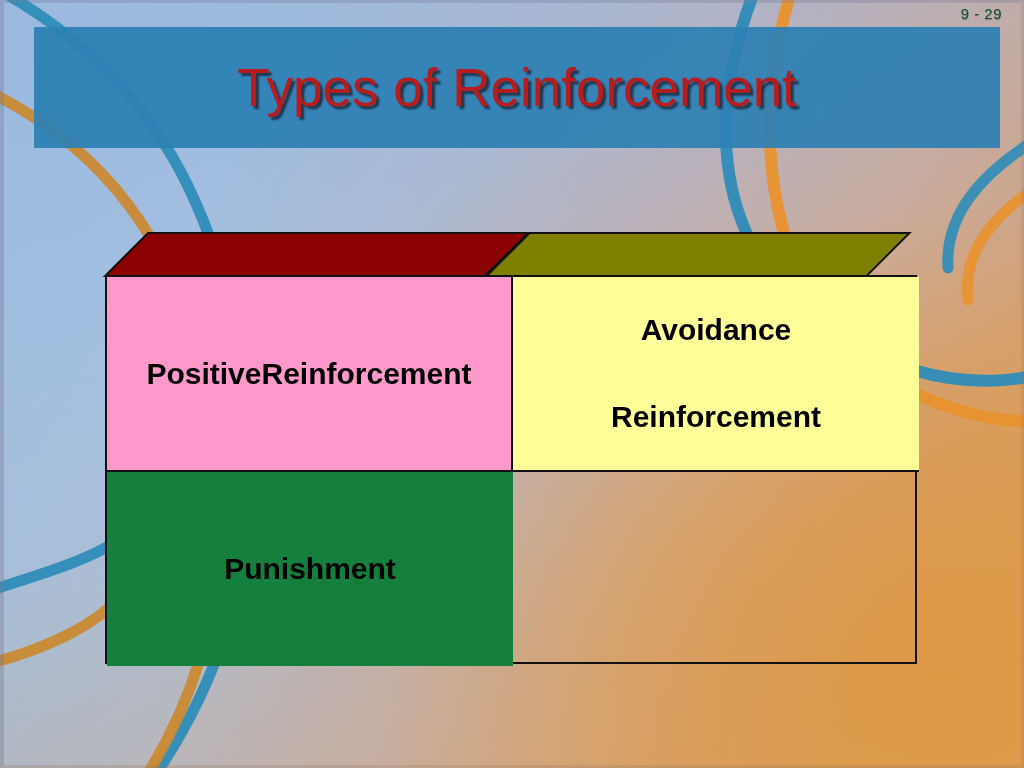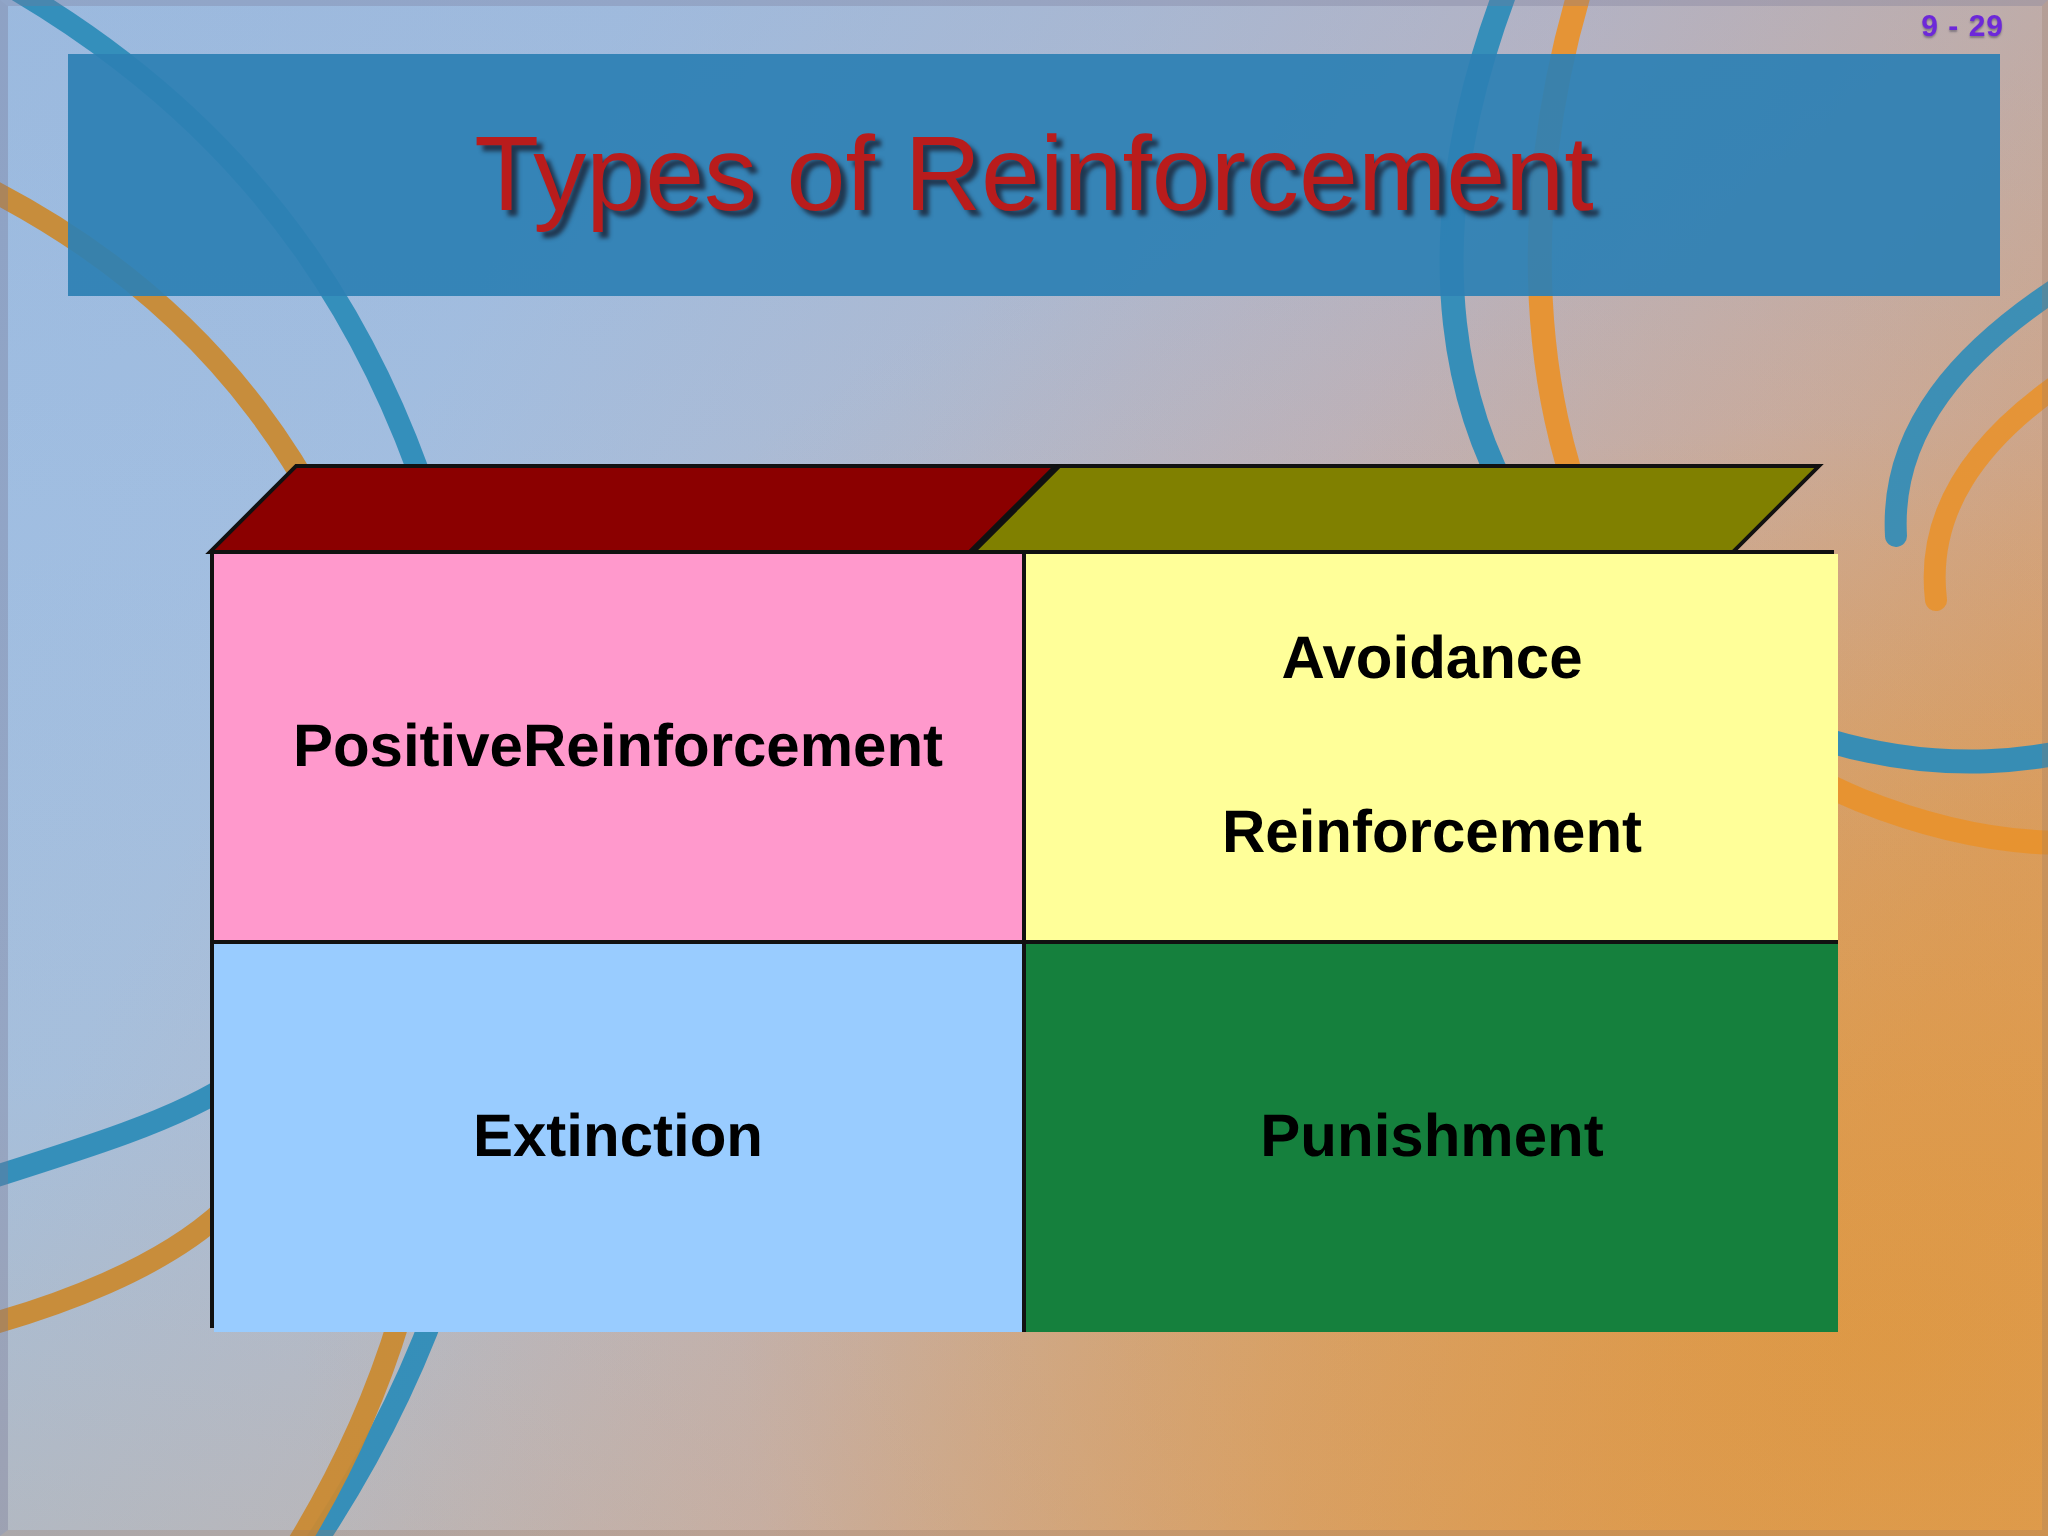--- a/index.html
+++ b/index.html
@@ -50,23 +50,23 @@
     left: 0; top: 0;
     width: 1024px; height: 768px;
     pointer-events: none;
   }
 
   
   #page-number {
     position: absolute;
     right: 22px;
     top: 5px;
-    color: #6d28d9;
+    color: #14532d;
     font-size: 15px;
-    font-weight: bold;
+    font-weight: normal;
     letter-spacing: 0.5px;
     font-family: "Liberation Sans", sans-serif;
     text-shadow: 0 1px 1px rgba(60,60,80,0.45);
     z-index: 6;
   }
 
   
   #title-bar {
     position: absolute;
     left: 34px;
@@ -192,23 +192,20 @@
       <div class="cell" id="cell-positive">
         <span class="cell-label">Positive</span>
           <br>
         <span class="cell-label">Reinforcement</span>
       </div>
       <div class="cell" id="cell-avoidance">
         <span class="cell-label">Avoidance</span>
           <br>
         <span class="cell-label">Reinforcement</span>
       </div>
-      <div class="cell" id="cell-extinction">
-        <span class="cell-label">Extinction</span>
-      </div>
       <div class="cell" id="cell-punishment">
         <span class="cell-label">Punishment</span>
       </div>
     </div>
 
   </div>
 
 </div>
 
 </body></html>

